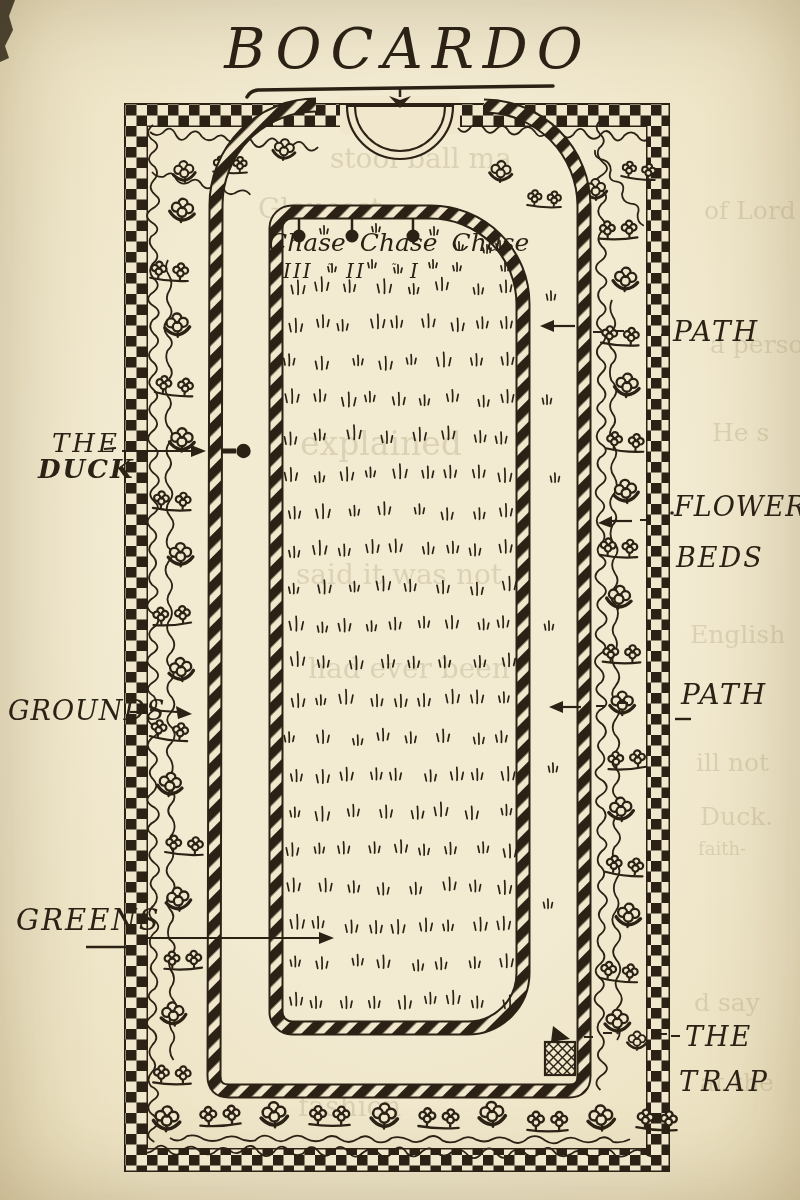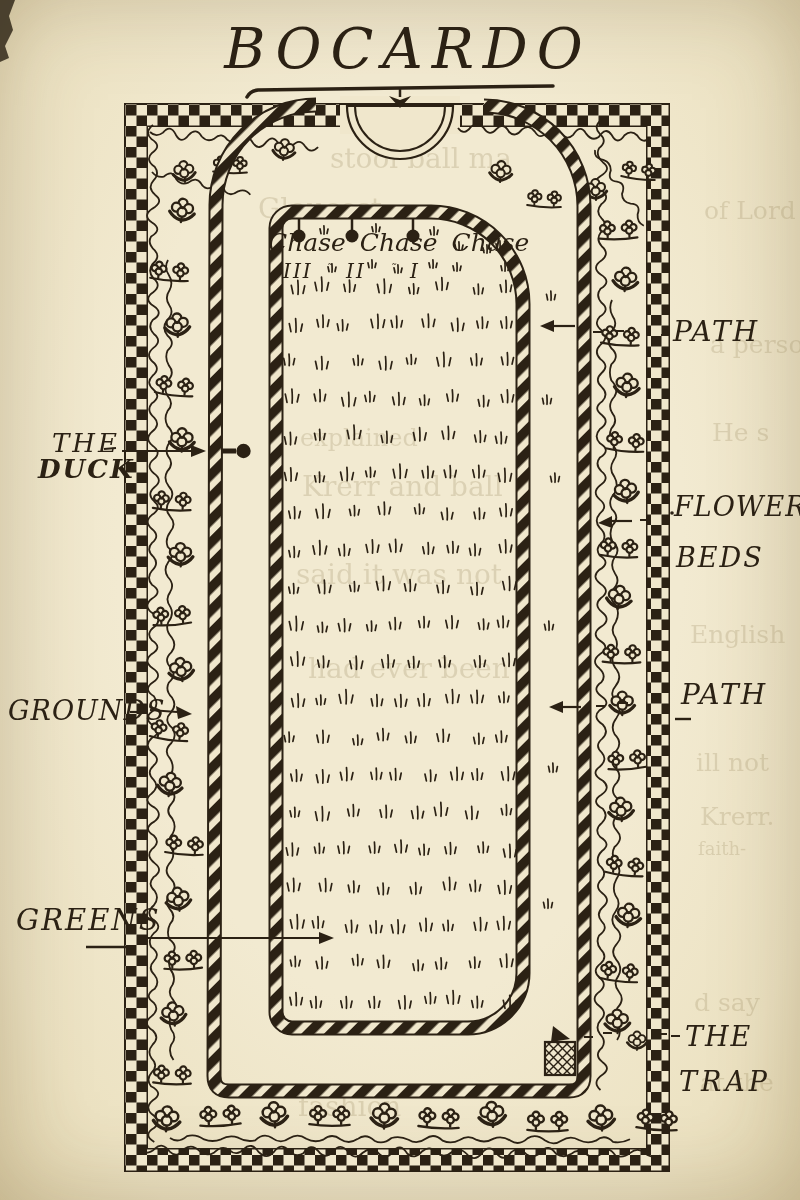--- a/index.html
+++ b/index.html
@@ -42,27 +42,26 @@
 <body>
 
 <div class="page">
 
   <div class="bleed-layer">
       <span class="bleed" style="left: 330px; top: 142px; font-size: 28px;">stool ball ma</span>
       <span class="bleed" style="left: 258px; top: 192px; font-size: 28px;">Gloucest</span>
       <span class="bleed" style="left: 704px; top: 196px; font-size: 25px;">of Lord</span>
       <span class="bleed" style="left: 710px; top: 330px; font-size: 25px;">a perso</span>
       <span class="bleed" style="left: 712px; top: 418px; font-size: 25px;">He s</span>
-      <span class="bleed" style="left: 300px; top: 424px; font-size: 24px;">explained</span>
-      <span class="bleed" style="left: 302px; top: 470px; font-size: 28px;">Krerr and ball</span>
+      <span class="bleed" style="left: 300px; top: 424px; font-size: 33px;">explained</span>
       <span class="bleed" style="left: 296px; top: 558px; font-size: 28px;">said it was not</span>
       <span class="bleed" style="left: 308px; top: 652px; font-size: 28px;">had ever been</span>
       <span class="bleed" style="left: 690px; top: 620px; font-size: 25px;">English</span>
       <span class="bleed" style="left: 696px; top: 748px; font-size: 25px;">ill not</span>
-      <span class="bleed" style="left: 700px; top: 802px; font-size: 25px;">Krerr.</span>
+      <span class="bleed" style="left: 700px; top: 802px; font-size: 25px;">Duck.</span>
       <span class="bleed" style="left: 698px; top: 838px; font-size: 18px;">faith-</span>
       <span class="bleed" style="left: 694px; top: 988px; font-size: 25px;">d say</span>
       <span class="bleed" style="left: 700px; top: 1068px; font-size: 25px;">at the</span>
       <span class="bleed" style="left: 298px; top: 1090px; font-size: 28px;">fashion</span>
     </div>
 
   <svg class="plan" id="diagram" width="800" height="1200" viewBox="0 0 800 1200">
       <defs>
  <pattern id="checker" width="21" height="21" patternUnits="userSpaceOnUse">
    <rect width="21" height="21" fill="#f0e7cc"></rect>

